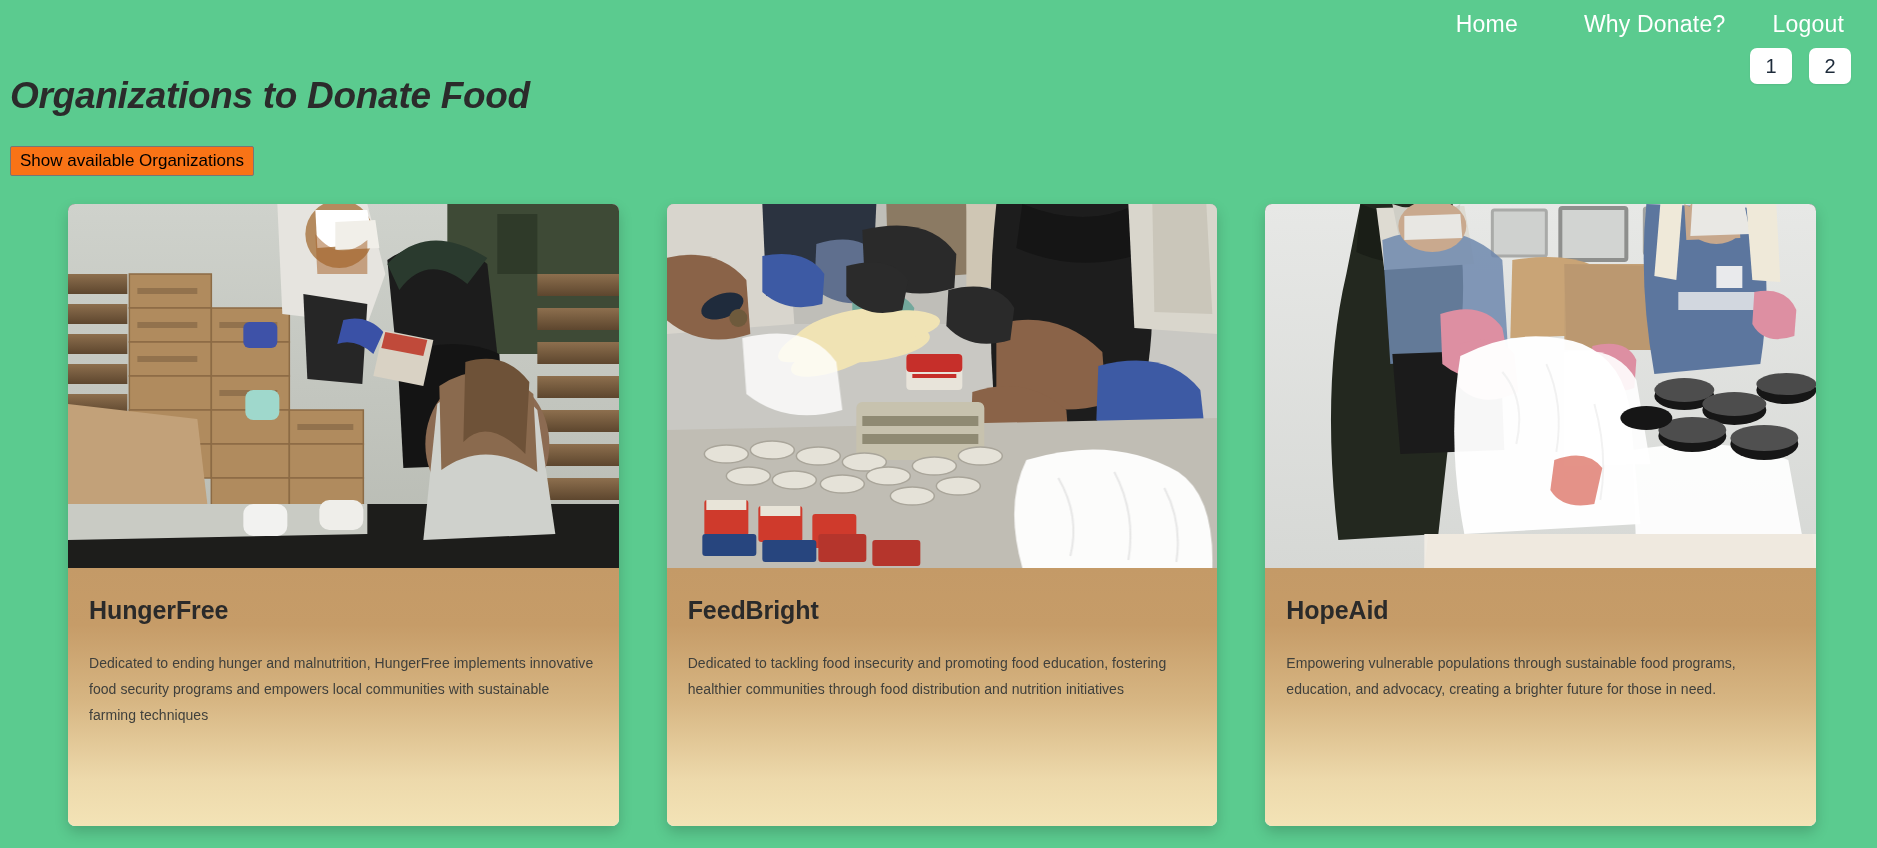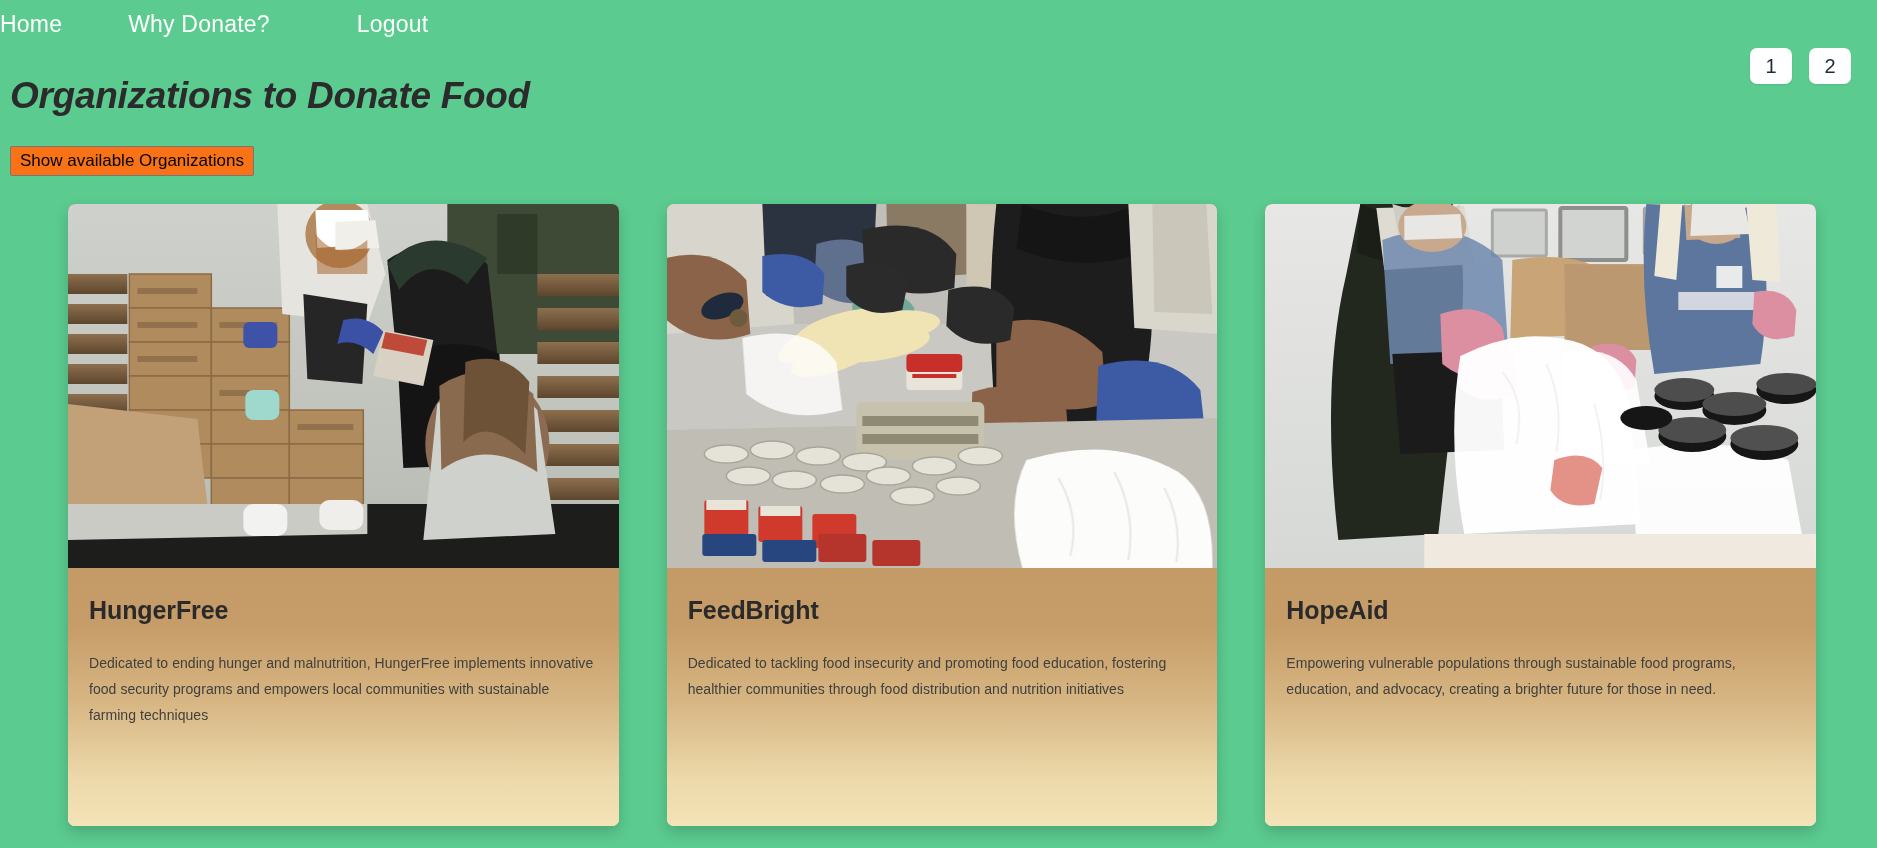--- a/index.html
+++ b/index.html
@@ -18,38 +18,38 @@
   }
 
   
   .navbar {
     position: absolute;
     top: 0;
     right: 0;
     left: 0;
     height: 46px;
     display: flex;
-    justify-content: flex-start;
+    justify-content: flex-end;
     align-items: flex-start;
     padding-top: 10px;
     padding-right: 33px;
   }
   .nav-link {
     color: #ffffff;
     font-size: 23px;
     font-weight: 400;
     letter-spacing: 0.2px;
     text-decoration: none;
     line-height: 28px;
     white-space: nowrap;
     cursor: pointer;
   }
   .nav-link.home      { margin-right: 66px; }
   .nav-link.why       { margin-right: 47px; }
-  .nav-link.logout    { margin-right: 0px; margin-left: 40px; }
+  .nav-link.logout    { margin-right: 0px; }
 
   
   .pagination {
     position: absolute;
     top: 48px;
     right: 26px;
     display: flex;
     gap: 17px;
   }
   .page-btn {

